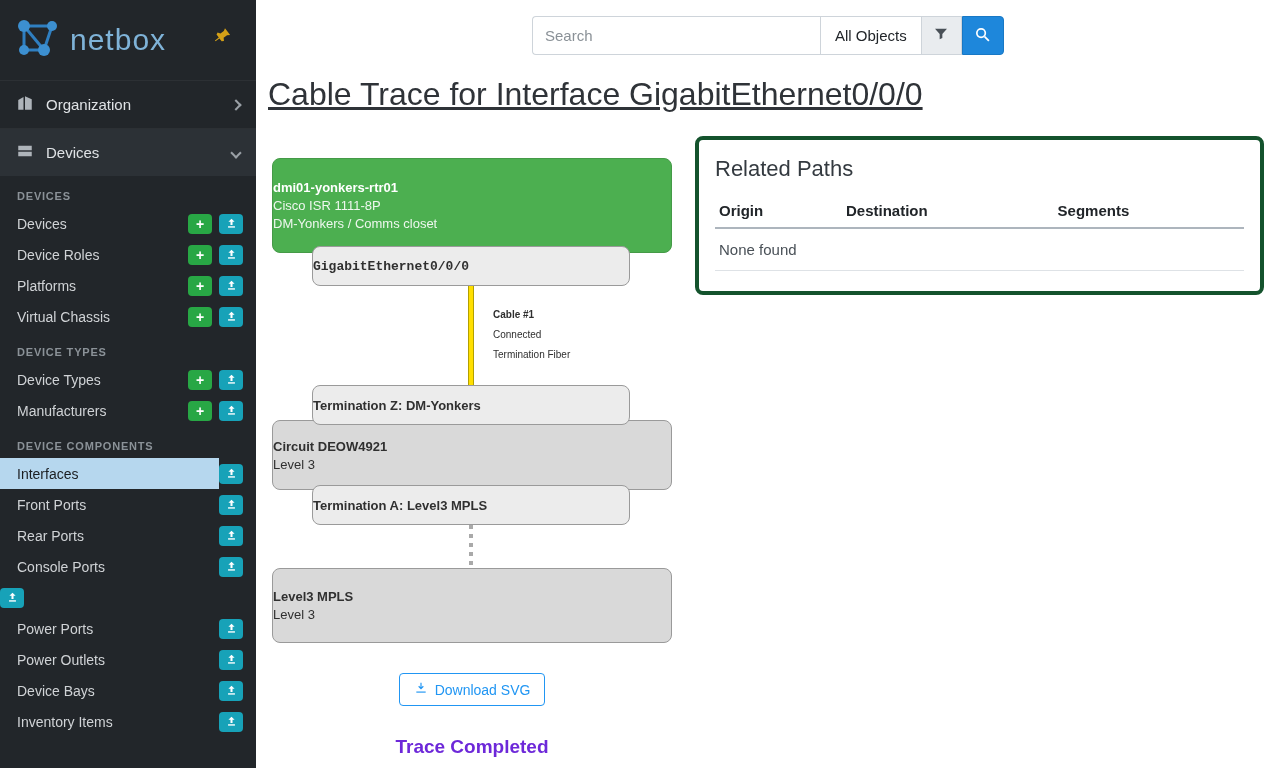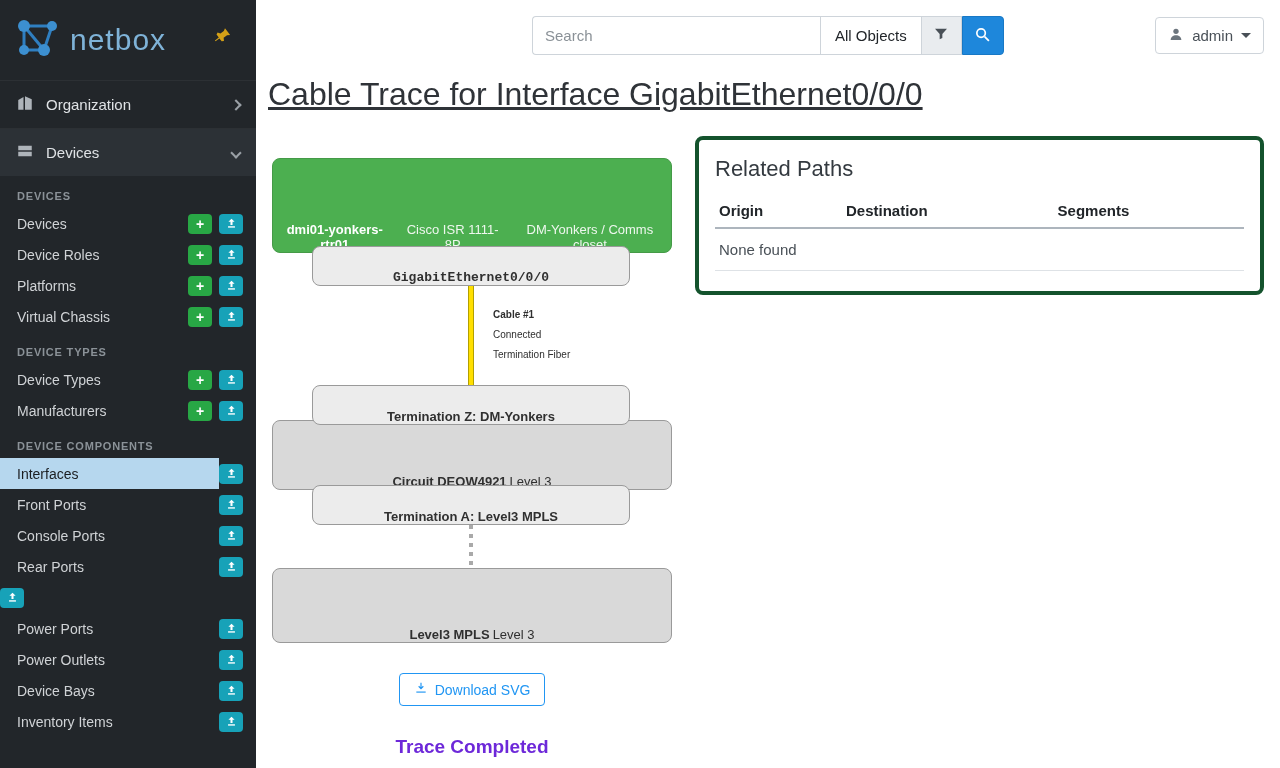--- a/index.html
+++ b/index.html
@@ -58,22 +58,22 @@
   .caret { width:0; height:0; border-left:5px solid transparent;
     border-right:5px solid transparent; border-top:5px solid #495057; }
 
   
   .page-title { font-size:32px; font-weight:400; color:#2f3338; padding:6px 16px 0 12px;text-decoration:underline; }
   .content-row { display:flex; padding:0 16px; gap:23px; margin-top:23px; }
 
   
   .trace-col { width:400px; flex:none; }
   .trace { position:relative; width:400px; height:487px; margin-top:22px; }
-  .tbox { position:absolute; border-radius:8px; display:flex; flex-direction:row;
-    align-items:flex-end; justify-content:center; gap:3px; text-align:center; cursor:pointer; }
+  .tbox { position:absolute; border-radius:8px; display:flex; flex-direction:column;
+    align-items:flex-start; justify-content:center; gap:3px; text-align:center; cursor:pointer; }
   .tbox .t-name { font-size:13px; font-weight:700; }
   .tbox .t-sub  { font-size:13px; }
   .box-device { top:0; left:0; width:400px; height:95px; background:#4caf50;
     border:1px solid #459a47; color:#fff; z-index:1; }
   .box-device .t-sub { color:#eef7ee; }
   .term { background:#ececec; border:1px solid #9a9a9a; color:#303030; z-index:3; }
   .parent { background:#d9d9d9; border:1px solid #9a9a9a; color:#303030; z-index:2; }
   .box-iface { top:88px; left:40px; width:318px; height:40px;font-family:Liberation Mono, monospace; }
   .cable-line { position:absolute; top:128px; left:196px; width:6px; height:99px;
     background:#ffdf00; border-left:1px solid #b3a000; border-right:1px solid #b3a000;
@@ -263,32 +263,32 @@
     <span class="mini-btns">
       <button class="mini up">
           <svg width="11" height="11" viewBox="0 0 16 16">
             <path d="M8 1l4.5 4.5H9.5V10h-3V5.5H3.5L8 1z" fill="#fff"></path>
             <rect x="3" y="12" width="10" height="2" fill="#fff"></rect>
           </svg>
         </button>
     </span>
   </div>
   <div class="side-item">
+    <span class="side-item-label">Rear Ports</span>
+    <span class="mini-btns">
+      <button class="mini up">
+          <svg width="11" height="11" viewBox="0 0 16 16">
+            <path d="M8 1l4.5 4.5H9.5V10h-3V5.5H3.5L8 1z" fill="#fff"></path>
+            <rect x="3" y="12" width="10" height="2" fill="#fff"></rect>
+          </svg>
+        </button>
+    </span>
+  </div>
+  <div class="side-item">
     <span class="side-item-label">Console Ports</span>
-    <span class="mini-btns">
-      <button class="mini up">
-          <svg width="11" height="11" viewBox="0 0 16 16">
-            <path d="M8 1l4.5 4.5H9.5V10h-3V5.5H3.5L8 1z" fill="#fff"></path>
-            <rect x="3" y="12" width="10" height="2" fill="#fff"></rect>
-          </svg>
-        </button>
-    </span>
-  </div>
-  <div class="side-item">
-    <span class="side-item-label">Rear Ports</span>
     <span class="mini-btns">
       <button class="mini up">
           <svg width="11" height="11" viewBox="0 0 16 16">
             <path d="M8 1l4.5 4.5H9.5V10h-3V5.5H3.5L8 1z" fill="#fff"></path>
             <rect x="3" y="12" width="10" height="2" fill="#fff"></rect>
           </svg>
         </button>
     </span>
   </div>
   <div class="side-item">
@@ -362,30 +362,20 @@
       </button>
       <button class="go-btn">
         <span>
           <svg width="17" height="17" viewBox="0 0 24 24">
               <circle cx="10" cy="10" r="6" fill="none" stroke="#fff" stroke-width="2.4"></circle>
               <line x1="15" y1="15" x2="21" y2="21" stroke="#fff" stroke-width="2.4"></line>
             </svg>
         </span>
       </button>
     </div>
-    <button class="user-btn">
-      <span>
-        <svg width="16" height="16" viewBox="0 0 24 24">
-            <circle cx="12" cy="8" r="4" fill="#6c757d"></circle>
-            <path d="M4 21c0-4.4 3.6-7 8-7s8 2.6 8 7H4z" fill="#6c757d"></path>
-          </svg>
-      </span>
-      <span>admin</span>
-      <span class="caret"></span>
-    </button>
   </div>
 
   <h1 class="page-title">Cable Trace for Interface GigabitEthernet0/0/0</h1>
 
   <div class="content-row">
 
     <div class="trace-col">
       <div class="trace">
         <div class="tbox box-device">
           <div class="t-name">dmi01-yonkers-rtr01</div>

